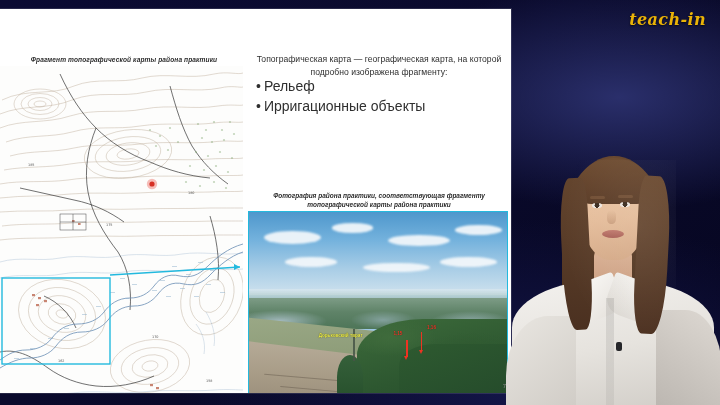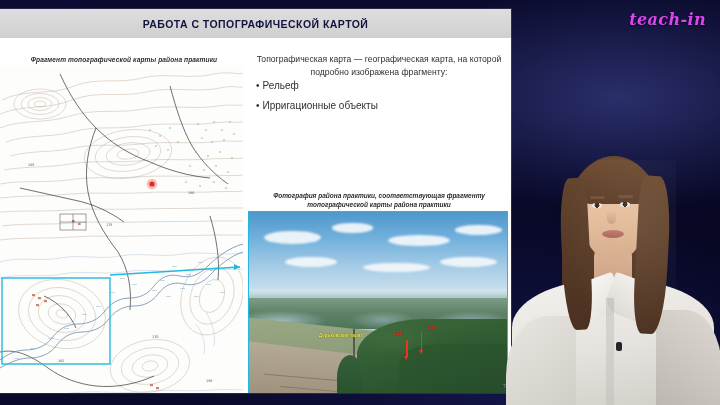--- a/index.html
+++ b/index.html
@@ -48,21 +48,21 @@
   }
   #map svg{display:block;}
 
   
   #lead{
     position:absolute;left:252px;top:44px;width:254px;
     text-align:center;font-size:8.6px;line-height:13px;color:#2f2f2f;
   }
   #bullets{position:absolute;left:256px;top:72px;width:250px;}
   .bul{
-    font-size:10px;line-height:10px;color:#2f2f2f;
+    font-size:14px;line-height:10px;color:#2f2f2f;
     margin-bottom:10.2px;white-space:nowrap;
   }
   .bul .dot{display:inline-block;margin-right:3px;}
 
   #photocap{
     position:absolute;left:250px;top:182px;width:258px;
     text-align:center;font-size:6.5px;font-style:italic;font-weight:bold;
     color:#2b2b2b;line-height:9px;
   }
 
@@ -149,21 +149,21 @@
   #pagenum{
     position:absolute;right:5px;bottom:4px;
     font-size:6px;color:#8d8d8d;
   }
 
   
   #logo{
     position:absolute;right:14px;top:10px;
     font-family:"DejaVu Serif", serif;
     font-style:italic;font-weight:bold;font-size:16px;
-    color:#d946ef;letter-spacing:.4px;
+    color:#eab308;letter-spacing:.4px;
     text-shadow:0 1px 2px rgba(0,0,0,.7);
   }
 
   
   #person{position:absolute;left:506px;top:120px;width:214px;height:285px;}
   .pv{position:absolute;}
   .p-body{
     left:6px;top:160px;width:202px;height:140px;
     background:linear-gradient(170deg,#f3f1ee 0%,#e6e3de 48%,#cdc9c3 100%);
     border-radius:46% 46% 0 0 / 34% 34% 0 0;
@@ -257,23 +257,20 @@
 </head>
 <body>
 
 <div id="stage">
   <div id="bg"></div>
 
   <div id="logo">teach-in</div>
 
   <div id="slide">
 
-    <div id="titlebar">
-      <div class="t">РАБОТА С ТОПОГРАФИЧЕСКОЙ КАРТОЙ</div>
-    </div>
 
     <div id="mapcap">Фрагмент топографической карты района практики</div>
 
     <div id="map">
       <svg width="243" height="335" viewBox="0 0 243 335">
         <rect x="0" y="0" width="243" height="335" fill="#fdfdfc"></rect>
         <g stroke="#b9a894" stroke-width="0.45" fill="none" opacity="0.95">
           <path d="M2 34 C26 22 52 30 74 20 C96 11 120 18 142 12 C166 6 190 14 214 8 C228 5 238 9 243 7"></path>
           <path d="M0 48 C24 38 48 44 72 34 C98 24 120 32 146 26 C172 20 196 27 220 22 C232 19 240 22 243 21"></path>
           <path d="M0 62 C22 53 46 58 70 50 C96 42 118 48 144 43 C170 38 194 44 218 40 C231 38 240 40 243 39"></path>

